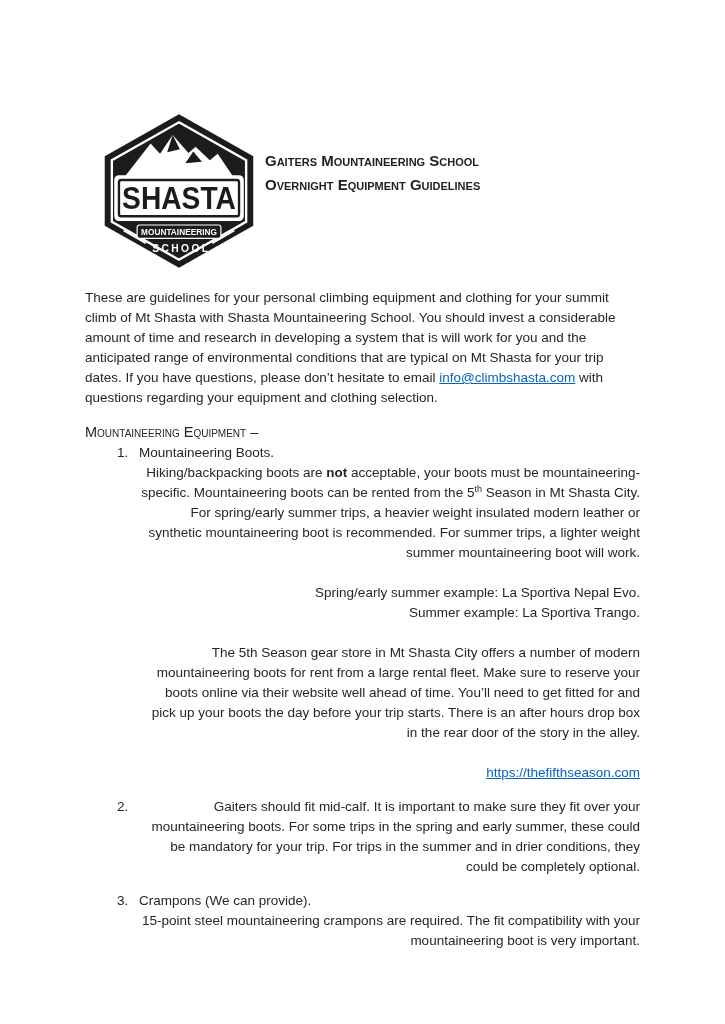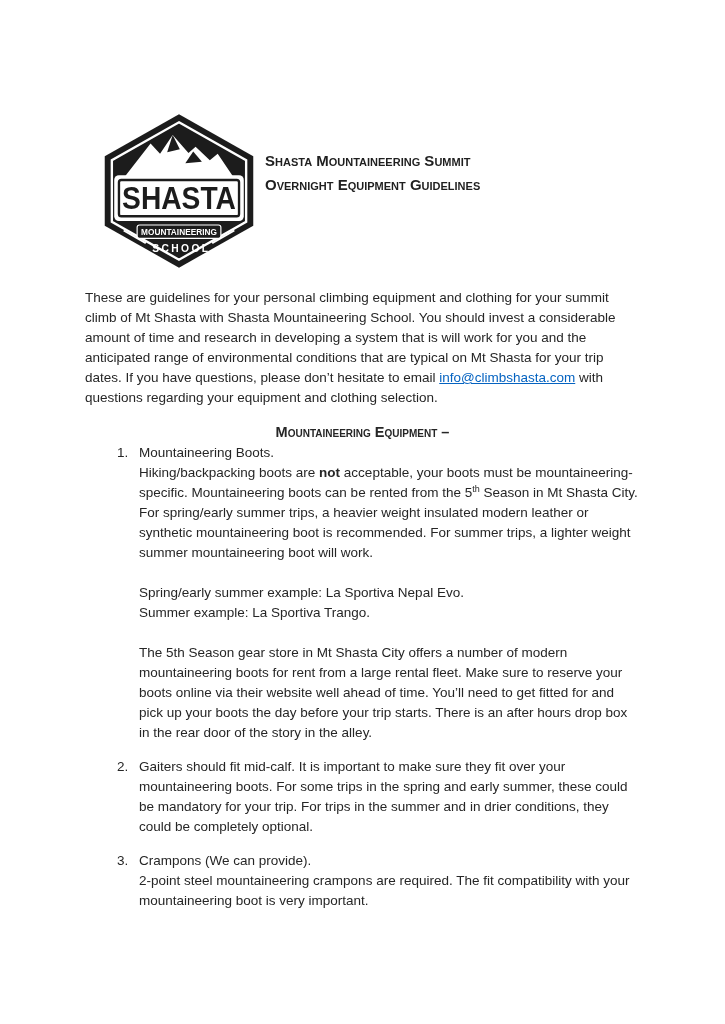--- a/index.html
+++ b/index.html
@@ -29,32 +29,31 @@
     font-size: 15px;
     line-height: 24px;
     color: #1f1f1f;
     white-space: nowrap;
   }
   .intro { margin: 18px 0 0 0; }
   a.link { color: #0563C1; cursor: pointer; }
   .section-heading {
     margin: 14px 0 1px 0;
     font-variant: small-caps;
-    font-weight: bold;
+    font-weight: normal;
     font-size: 14.5px;
     line-height: 20px;
     color: #262626;
-    text-align: center;
   }
   .equipment-list { margin: 0; }
   .item { display: flex; padding-left: 32px; margin-bottom: 14px; }
   .num { flex: none; width: 22px; }
   .item-body { flex: 1; }
   .item-title { font-weight: normal; }
-  .para { margin: 20px 0 0 0; }
+  .para { margin: 20px 0 0 0; text-align: right; }
   .para.first { margin-top: 0; }
   .line { display: block; }
   sup { font-size: 9px; vertical-align: super; line-height: 0; }
 </style>
 </head>
 <body>
 
 <div class="page">
 
   <header class="header">
@@ -73,53 +72,54 @@
 
       <rect x="47" y="143" width="106" height="17" rx="3" fill="#1c1c1c" stroke="#ffffff" stroke-width="1.5"></rect>
       <text class="logo-banner" x="100" y="155.5" text-anchor="middle" textLength="96" lengthAdjust="spacingAndGlyphs">MOUNTAINEERING</text>
 
       <path d="M30,150 L58,166" stroke="#ffffff" stroke-width="2.5" fill="none"></path>
       <path d="M170,150 L142,166" stroke="#ffffff" stroke-width="2.5" fill="none"></path>
       <text class="logo-school" x="103" y="177" text-anchor="middle">SCHOOL</text>
     </svg>
 
     <div class="title-block">
-      <div>Shasta Mountaineering Summit</div>
+      <div>Gaiters Mountaineering School</div>
       <div>Overnight Equipment Guidelines</div>
     </div>
   </header>
 
   <p class="intro"><span>These are guidelines for your personal climbing equipment and clothing for your summit climb of Mt Shasta with Shasta Mountaineering School. You should invest a considerable amount of time and research in developing a system that is will work for you and the anticipated range of environmental conditions that are typical on Mt Shasta for your trip dates. If you have questions, please don’t hesitate to email </span><a class="link" href="#">info@climbshasta.com</a><span> with questions regarding your equipment and clothing selection.</span></p>
 
   <h2 class="section-heading">Mountaineering Equipment –</h2>
 
   <div class="equipment-list">
 
     <div class="item">
       <span class="num">1.</span>
       <div class="item-body">
         <div class="item-title">Mountaineering Boots.</div>
         <p class="para first"><span>Hiking/backpacking boots are </span><b>not</b><span> acceptable, your boots must be mountaineering-specific. Mountaineering boots can be rented from the 5</span><sup>th</sup><span> Season in Mt Shasta City. For spring/early summer trips, a heavier weight insulated modern leather or synthetic mountaineering boot is recommended. For summer trips, a lighter weight summer mountaineering boot will work.</span></p>
         <p class="para">
             <span class="line">Spring/early summer example: La Sportiva Nepal Evo.</span>
             <span class="line">Summer example: La Sportiva Trango.</span>
           </p>
         <p class="para">The 5th Season gear store in Mt Shasta City offers a number of modern mountaineering boots for rent from a large rental fleet. Make sure to reserve your boots online via their website well ahead of time. You’ll need to get fitted for and pick up your boots the day before your trip starts. There is an after hours drop box in the rear door of the story in the alley.</p>
+        <p class="para"><a class="link" href="#">https://thefifthseason.com</a></p>
       </div>
     </div>
 
     <div class="item">
       <span class="num">2.</span>
       <div class="item-body">
         <p class="para first">Gaiters should fit mid-calf. It is important to make sure they fit over your mountaineering boots. For some trips in the spring and early summer, these could be mandatory for your trip. For trips in the summer and in drier conditions, they could be completely optional.</p>
       </div>
     </div>
 
     <div class="item">
       <span class="num">3.</span>
       <div class="item-body">
         <div class="item-title">Crampons (We can provide).</div>
-        <p class="para first">2-point steel mountaineering crampons are required. The fit compatibility with your mountaineering boot is very important.</p>
+        <p class="para first">15-point steel mountaineering crampons are required. The fit compatibility with your mountaineering boot is very important.</p>
       </div>
     </div>
 
   </div>
 </div>
 
 </body></html>

